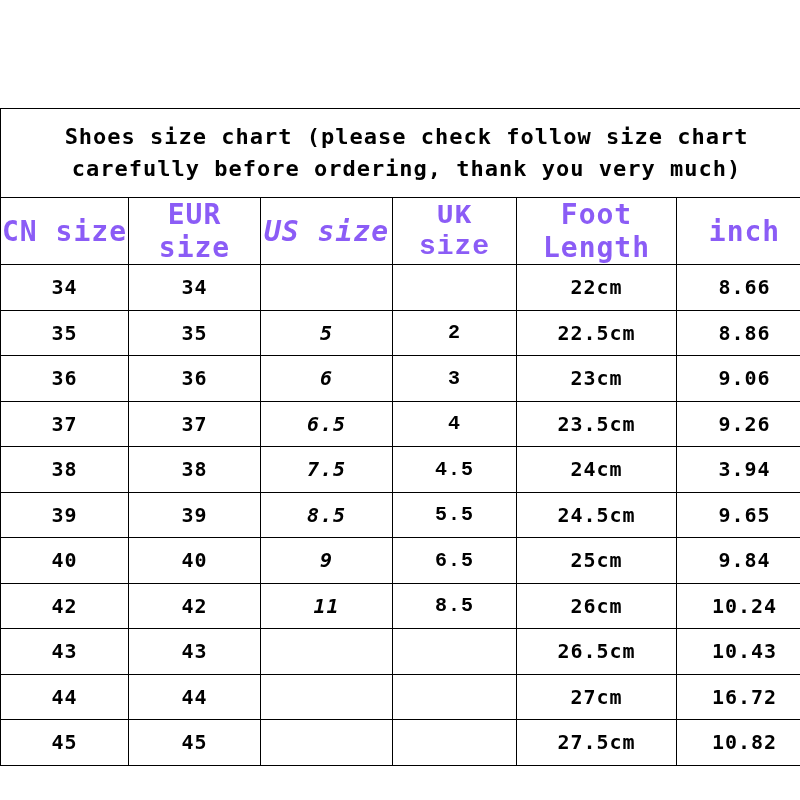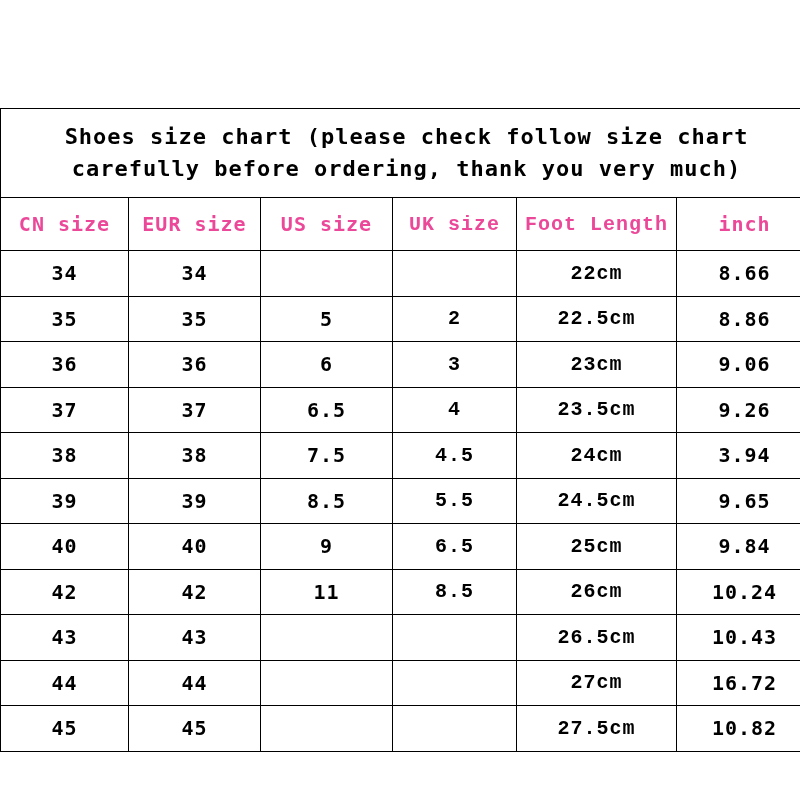--- a/index.html
+++ b/index.html
@@ -45,35 +45,35 @@
     height: 88px;
     font-size: 22px;
     line-height: 1.45;
     font-weight: bold;
     color: #000000;
     padding: 6px 30px;
     letter-spacing: 1.5px;
   }
   .head-cell {
     height: 52px;
-    color: #ec4899;
-    font-size: 20px;
+    color: #8b5cf6;
+    font-size: 28px;
     letter-spacing: 1px;
   }
   .data-cell {
     height: 44.5px;
     font-size: 20px;
     color: #000000;
     letter-spacing: 1.5px;
   }
   .col-cn    { width: 128px; }
   .col-eur   { width: 132px; }
-  .col-us    { width: 132px; }
+  .col-us    { width: 132px; font-style: italic; }
   .col-uk    { width: 124px; font-family: Liberation Mono, monospace; }
-  .col-foot  { width: 160px; font-family: Liberation Mono, monospace; }
+  .col-foot  { width: 160px; }
   .col-inch  { width: 136px; }
 </style>
 </head>
 <body>
 
 <div class="sheet">
   <div class="chart-wrap">
     <table class="size-chart">
       <colgroup>
         <col class="col-cn">

